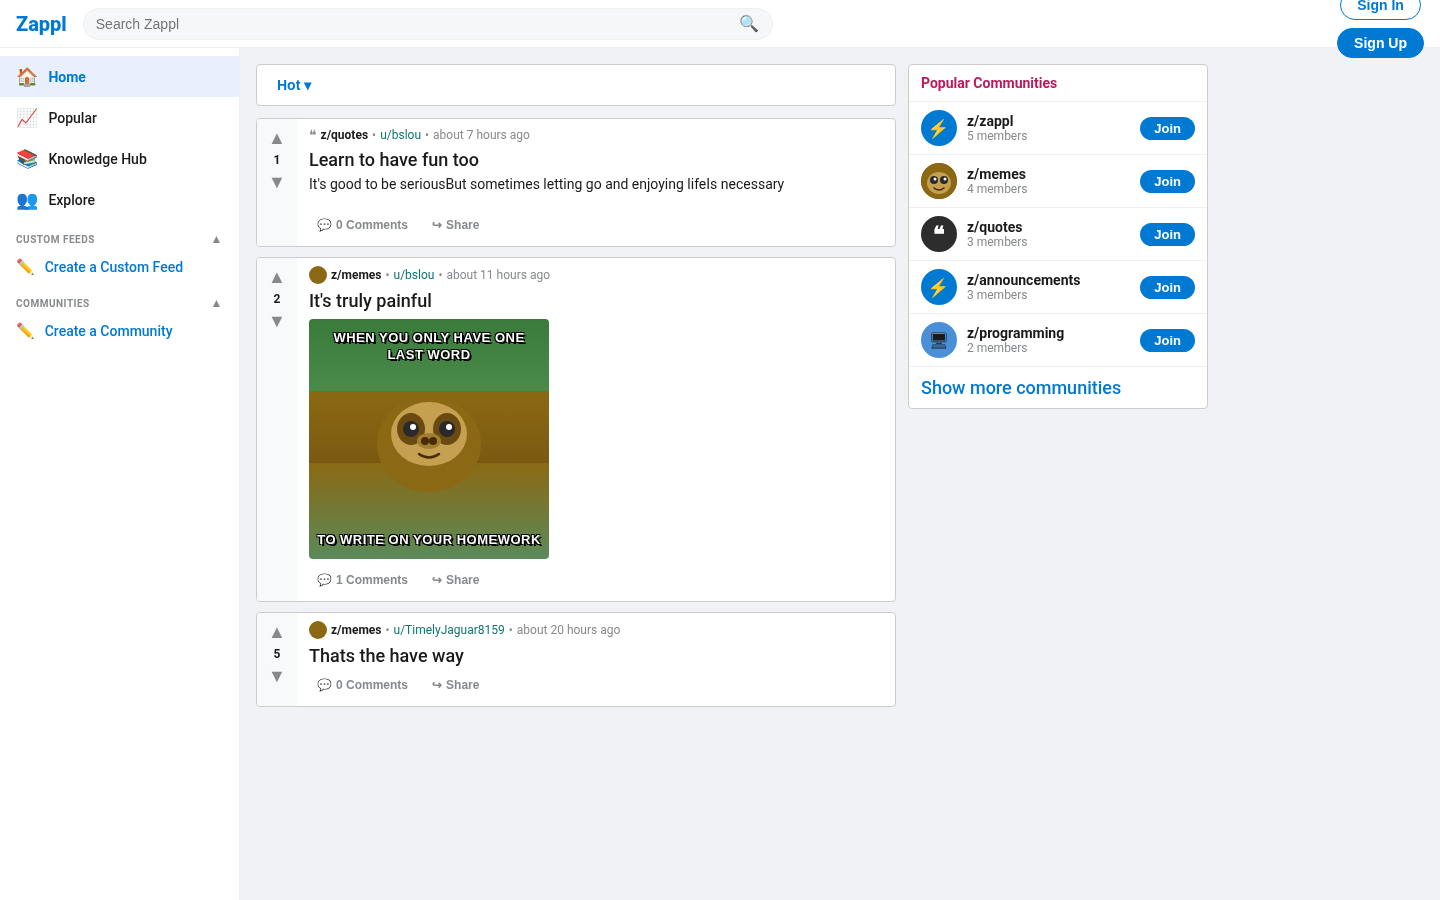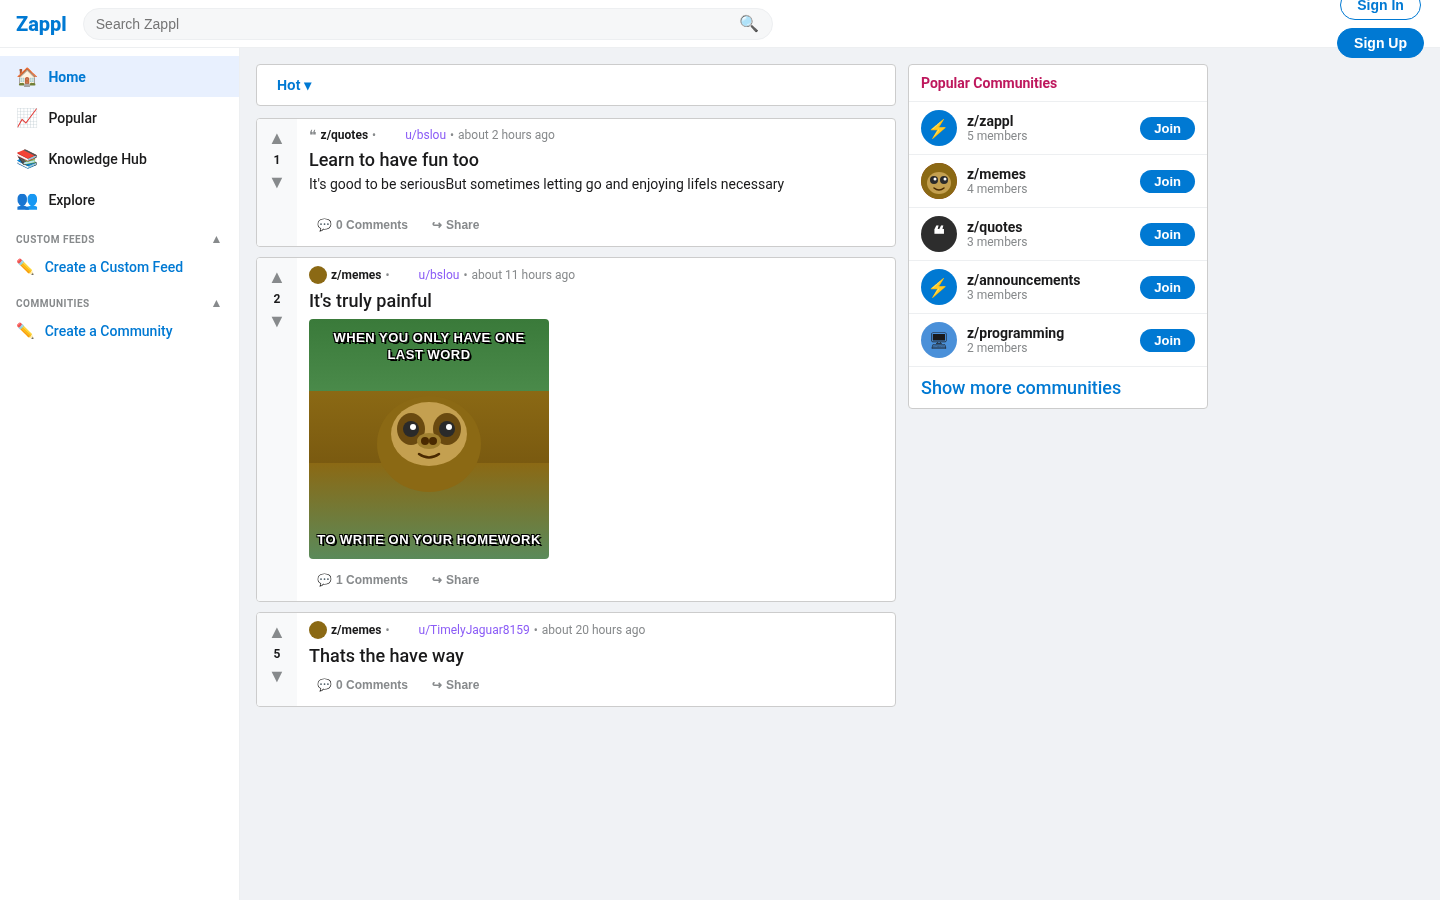--- a/index.html
+++ b/index.html
@@ -207,21 +207,21 @@
       display: flex;
       align-items: center;
       flex-wrap: wrap;
       gap: 4px;
     }
     .post-community {
       font-weight: 700;
       color: #1a1a1b;
       font-size: 12px;
     }
-    .post-author { color: #8b5cf6; font-size: 12px; margin-left: 25px; }
+    .post-author { color: #0f766e; font-size: 12px; }
     .post-time { color: #878a8c; font-size: 12px; }
     .post-title {
       font-size: 18px;
       font-weight: 500;
       margin-bottom: 6px;
       color: #1a1a1b;
     }
     .post-body-text {
       font-size: 14px;
       color: #1a1a1b;
@@ -414,21 +414,21 @@
           <span class="vote-count">1</span>
           <button class="vote-btn">▼</button>
         </div>
         <div class="post-content">
           <div class="post-meta">
             <span style="font-size:14px;">❝</span>
             <span class="post-community">z/quotes</span>
             <span>•</span>
             <span class="post-author">u/bslou</span>
             <span>•</span>
-            <span class="post-time">about 2 hours ago</span>
+            <span class="post-time">about 7 hours ago</span>
           </div>
           <div class="post-title">Learn to have fun too</div>
           <div class="post-body-text">It's good to be seriousBut sometimes letting go and enjoying lifeIs necessary</div>
           <div class="post-actions">
             <button class="post-action-btn">
               <span>💬</span>
               <span>0 Comments</span>
             </button>
             <button class="post-action-btn">
               <span>↪</span>

